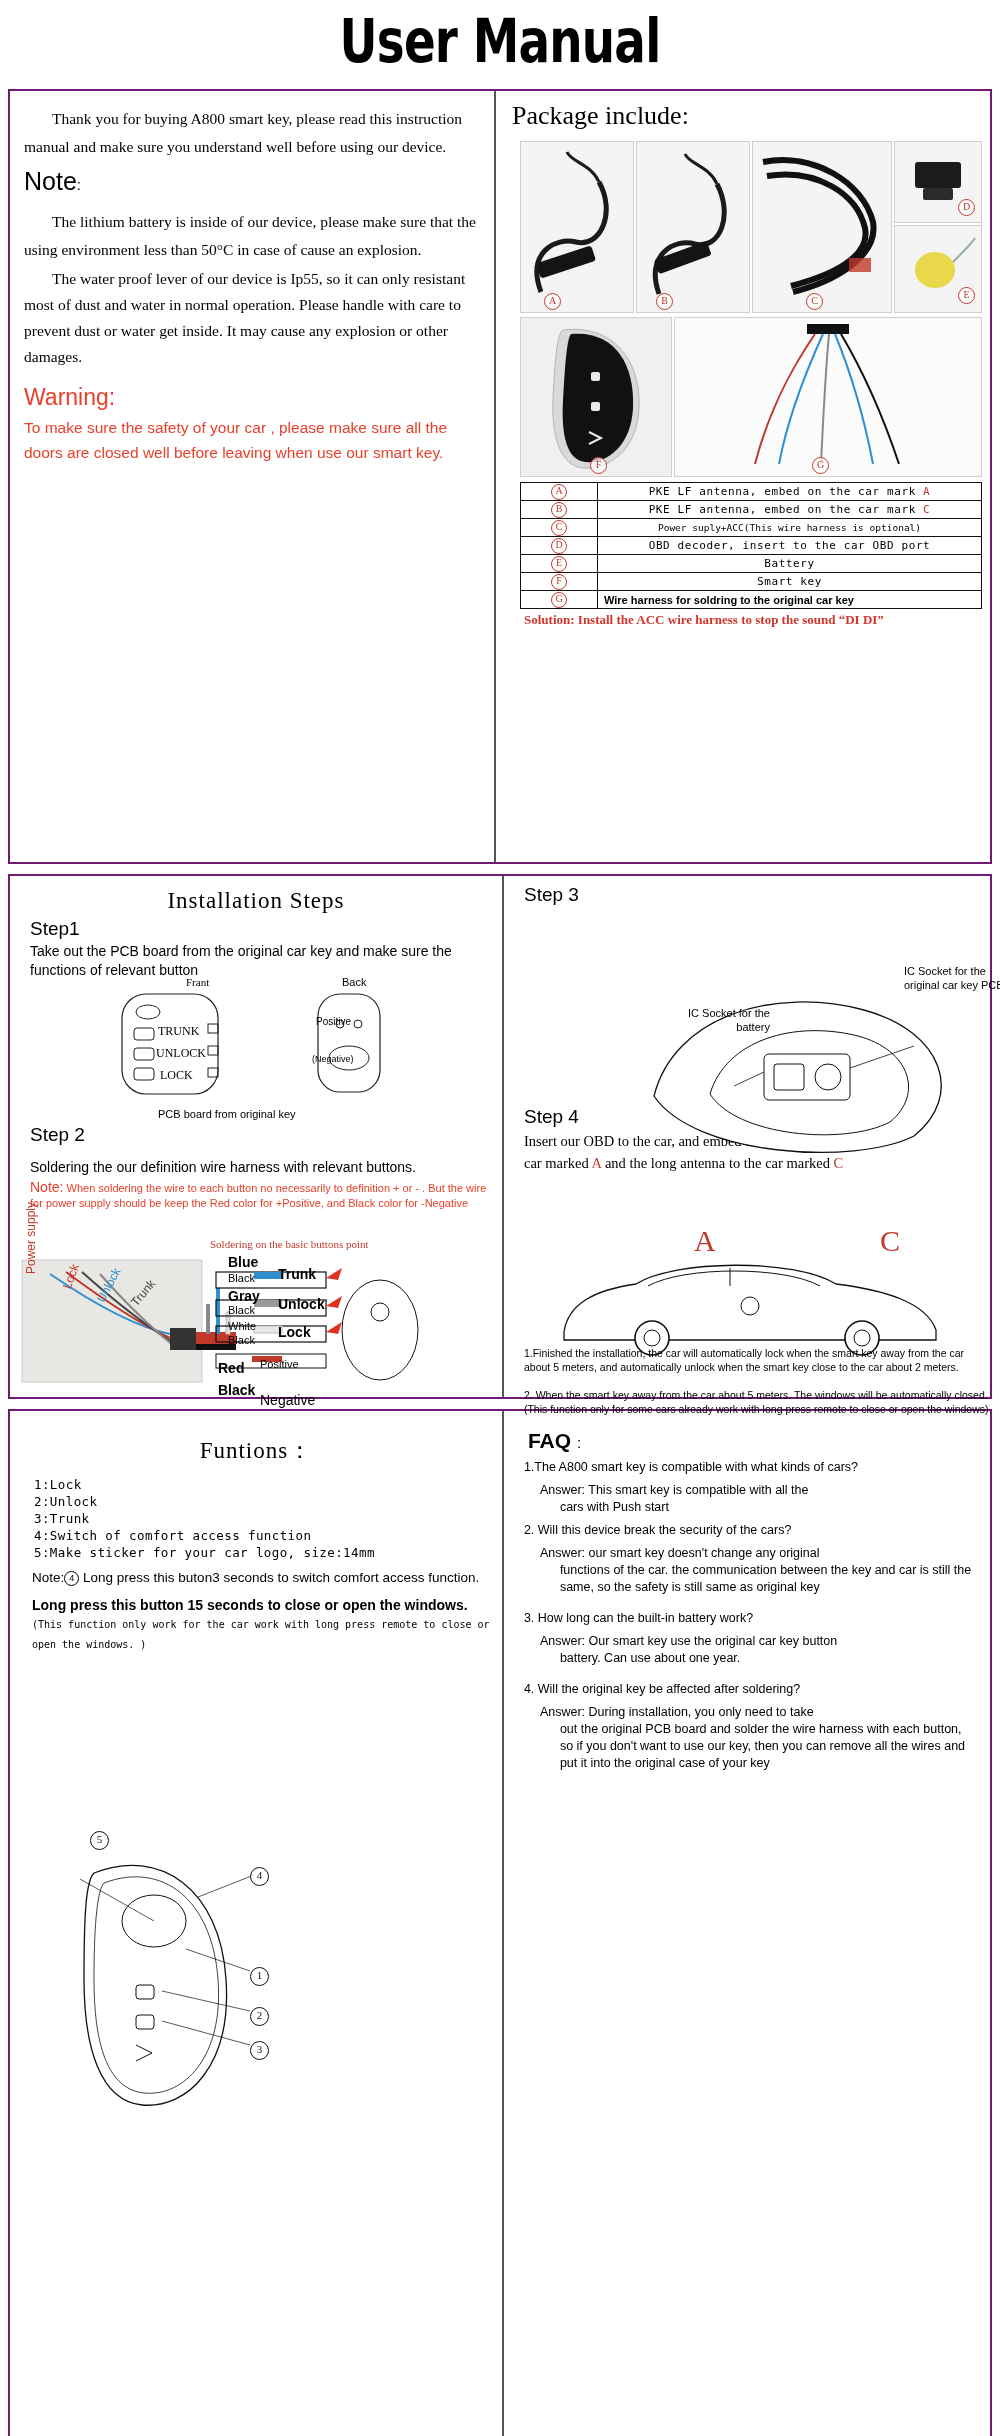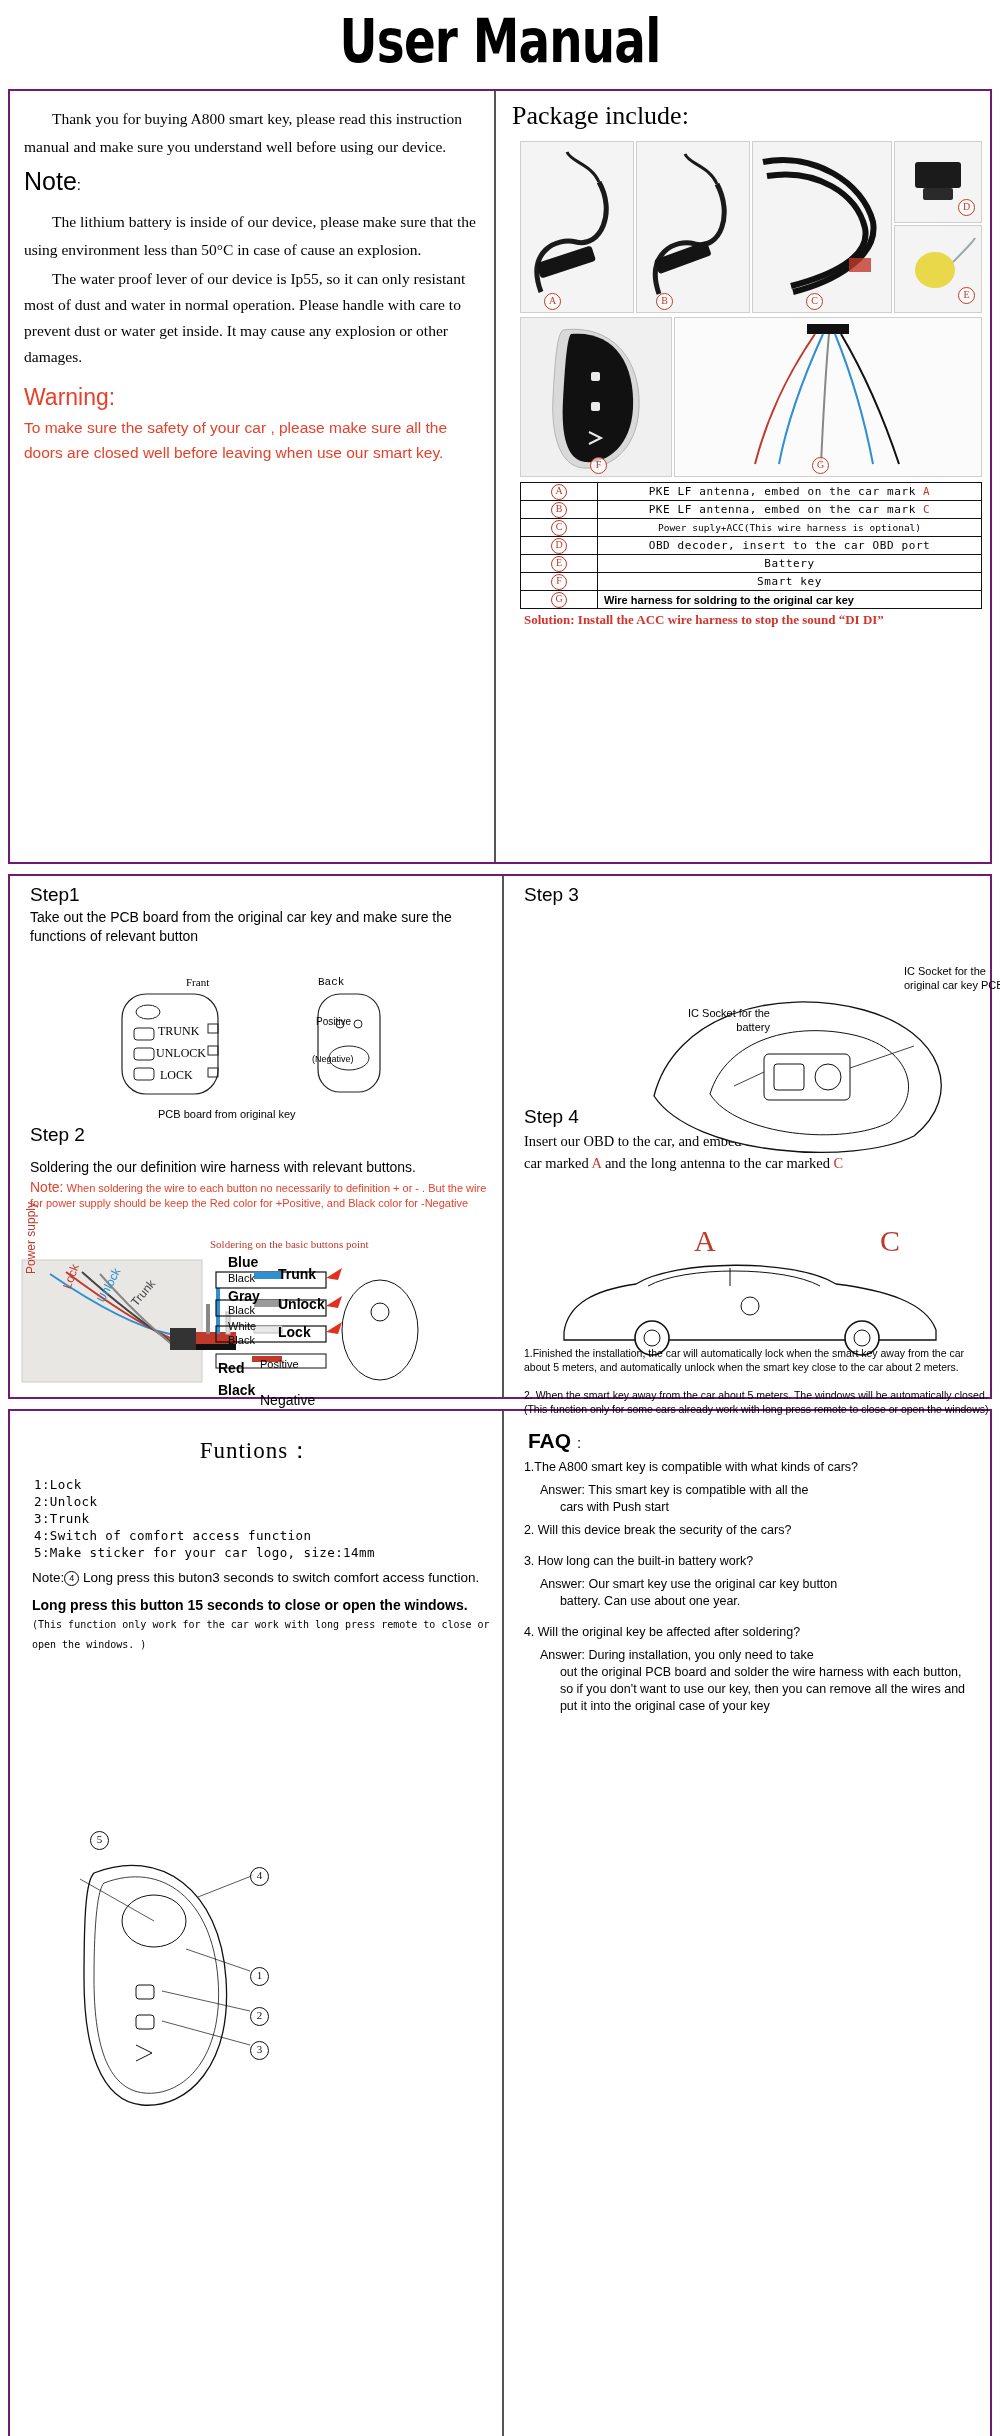--- a/index.html
+++ b/index.html
@@ -196,41 +196,42 @@
           </tr>
         </tbody>
       </table>
 
       <div class="sol-red">Solution: Install the ACC wire harness to stop the sound “DI DI”</div>
     </div>
   </div>
 
   <div class="section s2">
     <div class="col-l">
+      <div class="h-inst">Installation  Steps</div>
       <div class="h-step">Step1</div>
       <div class="b-step">Take out the PCB board from the original car key and make sure the functions of relevant button</div>
 
       <div class="diag" style="left:60px;top:108px;width:420px;height:120px;">
         <svg width="420" height="120" viewBox="0 0 420 120">
           <rect x="52" y="10" width="96" height="100" rx="24" fill="#fff" stroke="#222" stroke-width="1.2"></rect>
           <ellipse cx="78" cy="28" rx="12" ry="7" fill="none" stroke="#222"></ellipse>
           <rect x="64" y="44" width="20" height="12" rx="3" fill="none" stroke="#222"></rect>
           <rect x="64" y="64" width="20" height="12" rx="3" fill="none" stroke="#222"></rect>
           <rect x="64" y="84" width="20" height="12" rx="3" fill="none" stroke="#222"></rect>
           <rect x="138" y="40" width="10" height="9" fill="none" stroke="#222"></rect>
           <rect x="138" y="62" width="10" height="9" fill="none" stroke="#222"></rect>
           <rect x="138" y="84" width="10" height="9" fill="none" stroke="#222"></rect>
           <rect x="248" y="10" width="62" height="98" rx="22" fill="#fff" stroke="#222" stroke-width="1.2"></rect>
           <circle cx="270" cy="40" r="4" fill="none" stroke="#222"></circle>
           <circle cx="288" cy="40" r="4" fill="none" stroke="#222"></circle>
           <ellipse cx="279" cy="74" rx="20" ry="12" fill="none" stroke="#222"></ellipse>
         </svg>
       </div>
       <div class="lbl" style="left:176px;top:100px;font-family:'Liberation Serif',serif;">Frant</div>
-      <div class="lbl" style="left:308px;top:100px;font-family:Liberation Mono, monospace;text-align:right;">Back</div>
+      <div class="lbl" style="left:332px;top:100px;font-family:Liberation Sans, sans-serif;text-align:right;">Back</div>
       <div class="lbl" style="left:148px;top:148px;font-family:'Liberation Serif',serif;font-size:12px;">TRUNK</div>
       <div class="lbl" style="left:146px;top:170px;font-family:'Liberation Serif',serif;font-size:12px;">UNLOCK</div>
       <div class="lbl" style="left:150px;top:192px;font-family:'Liberation Serif',serif;font-size:12px;">LOCK</div>
       <div class="lbl" style="left:306px;top:140px;font-size:10px;">Positive</div>
       <div class="lbl" style="left:302px;top:178px;font-size:9px;">(Negative)</div>
       <div class="lbl tiny" style="left:148px;top:232px;">PCB board from original key</div>
 
       <div class="h-step" style="margin-top:248px;position:absolute;top:0;left:10px;">Step 2</div>
       <div class="b-step" style="position:absolute;top:282px;left:10px;width:470px">Soldering the our definition wire harness with relevant buttons.</div>
       <div class="red-note" style="position:absolute;top:302px;left:10px;width:470px">
@@ -370,20 +371,23 @@
 
     <div class="col-r">
       <div class="h-faq">
         <span>FAQ</span> <span class="c">:</span>
       </div>
       <div class="faq-q">1.The  A800 smart  key is compatible  with  what  kinds  of cars?</div>
       <div class="faq-a">
         <span>Answer:  This  smart   key is compatible  with  all  the</span><span class="ind">cars  with  Push  start</span>
       </div>
       <div class="faq-q">2. Will  this  device  break  the  security  of  the  cars?</div>
+      <div class="faq-a">
+        <span>Answer:  our  smart  key doesn't  change  any original</span><span class="ind">functions  of  the  car.  the  communication between  the  key  and  car  is  still  the  same, so  the  safety  is  still  same  as  original  key</span>
+      </div>
       <div class="faq-q" style="margin-top:14px">3.  How  long  can  the  built-in  battery  work?</div>
       <div class="faq-a">
         <span>Answer:  Our  smart  key use  the original  car key button</span><span class="ind">battery.  Can use  about one  year.</span>
       </div>
       <div class="faq-q" style="margin-top:14px">4. Will  the  original  key be affected  after  soldering?</div>
       <div class="faq-a">
         <span>Answer:  During  installation,  you  only need  to take</span><span class="ind">out  the original  PCB  board  and  solder  the wire  harness  with  each  button,  so  if  you don't  want  to use  our key,  then  you  can remove  all  the  wires  and  put  it  into  the original  case  of  your  key</span>
       </div>
     </div>
   </div>

